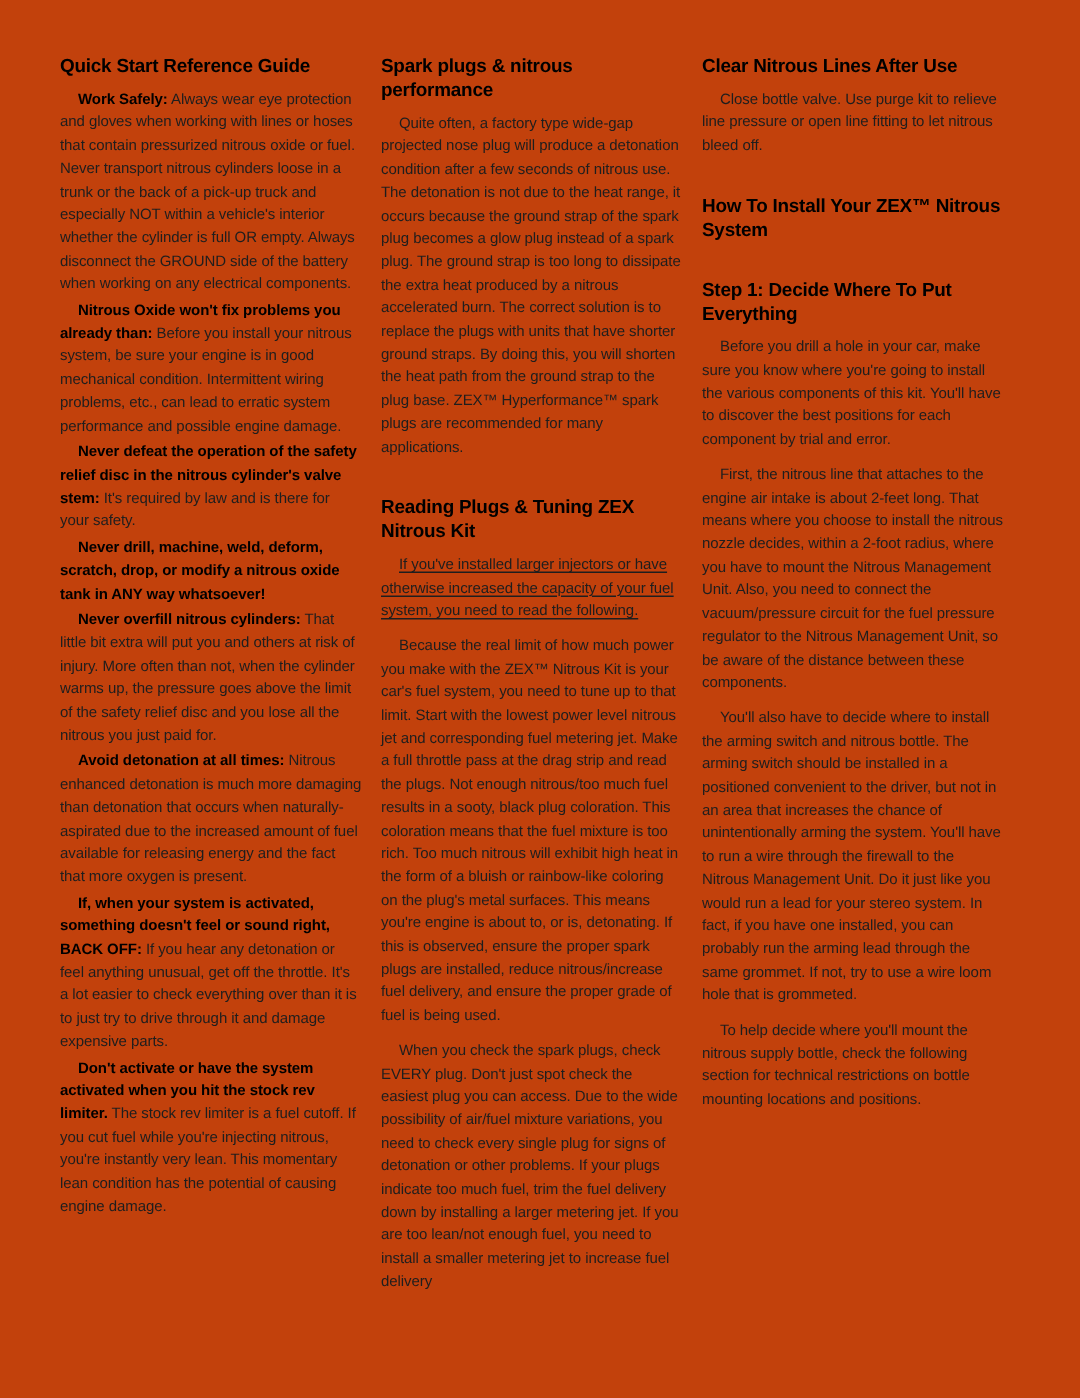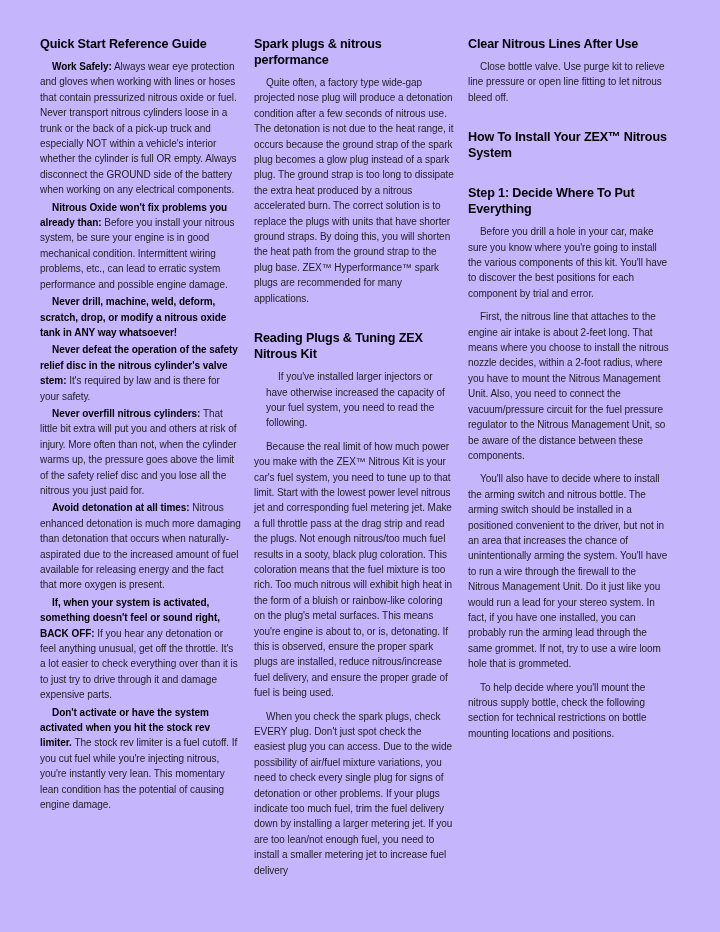--- a/index.html
+++ b/index.html
@@ -11,21 +11,21 @@
     width: 720px;
     height: 932px;
     font-family: "Liberation Sans", sans-serif;
     color: #1e1e1e;
     overflow: hidden;
   }
   .page {
     box-sizing: border-box;
     width: 720px;
     height: 932px;
-    background: #c4b5fd;
+    background: #c2410c;
     padding: 36px 0 0 40px;
     overflow: hidden;
   }
   .cols {
     display: flex;
     gap: 13px;
   }
   .col {
     width: 201px;
     flex: 0 0 201px;
@@ -46,38 +46,38 @@
     line-height: 15.4px;
     letter-spacing: -0.05px;
     margin: 0 0 2px 0;
     text-indent: 12px;
     color: #1e1e1e;
   }
   .col.spacious p.para {
     margin-bottom: 8px;
   }
   p.para.underline {
+    text-decoration: underline;
     text-underline-offset: 2px;
-    margin-left: 12px;
   }
   span.run { font-weight: normal; font-style: normal; }
   span.run.bold { font-weight: bold; color: #000000; }
   span.run.italic { }
 </style>
 </head>
 <body>
 
 <div class="page">
   <div class="cols">
     <div class="col">
         <h2 class="heading">Quick Start Reference Guide</h2>
         <p class="para"><span class="run bold">Work Safely:</span><span class="run"> Always wear eye protection and gloves when working with lines or hoses that contain pressurized nitrous oxide or fuel. Never transport nitrous cylinders loose in a trunk or the back of a pick-up truck and especially NOT within a vehicle's interior whether the cylinder is full OR empty. Always disconnect the GROUND side of the battery when working on any electrical components.</span></p>
         <p class="para"><span class="run bold">Nitrous Oxide won't fix problems you already than:</span><span class="run"> Before you install your nitrous system, be sure your engine is in good mechanical condition. Intermittent wiring problems, etc., can lead to erratic system performance and possible engine damage.</span></p>
+        <p class="para"><span class="run bold">Never defeat the operation of the safety relief disc in the nitrous cylinder's valve stem:</span><span class="run"> It's required by law and is there for your safety.</span></p>
         <p class="para"><span class="run bold">Never drill, machine, weld, deform, scratch, drop, or modify a nitrous oxide tank in ANY way whatsoever!</span></p>
-        <p class="para"><span class="run bold">Never defeat the operation of the safety relief disc in the nitrous cylinder's valve stem:</span><span class="run"> It's required by law and is there for your safety.</span></p>
         <p class="para"><span class="run bold">Never overfill nitrous cylinders:</span><span class="run"> That little bit extra will put you and others at risk of injury. More often than not, when the cylinder warms up, the pressure goes above the limit of the safety relief disc and you lose all the nitrous you just paid for.</span></p>
         <p class="para"><span class="run bold">Avoid detonation at all times:</span><span class="run"> Nitrous enhanced detonation is much more damaging than detonation that occurs when naturally-aspirated due to the increased amount of fuel available for releasing energy and the fact that more oxygen is present.</span></p>
         <p class="para"><span class="run bold">If, when your system is activated, something doesn't feel or sound right, BACK OFF:</span><span class="run"> If you hear any detonation or feel anything unusual, get off the throttle. It's a lot easier to check everything over than it is to just try to drive through it and damage expensive parts.</span></p>
         <p class="para"><span class="run bold">Don't activate or have the system activated when you hit the stock rev limiter.</span><span class="run"> The stock rev limiter is a fuel cutoff. If you cut fuel while you're injecting nitrous, you're instantly very lean. This momentary lean condition has the potential of causing engine damage.</span></p>
       </div>
     <div class="col spacious">
         <h2 class="heading">Spark plugs &amp; nitrous performance</h2>
         <p class="para"><span class="run">Quite often, a factory type wide-gap projected nose plug will produce a detonation condition after a few seconds of nitrous use. The detonation is not due to the heat range, it occurs because the ground strap of the spark plug becomes a glow plug instead of a spark plug. The ground strap is too long to dissipate the extra heat produced by a nitrous accelerated burn. The correct solution is to replace the plugs with units that have shorter ground straps. By doing this, you will shorten the heat path from the ground strap to the plug base. ZEX™ Hyperformance™ spark plugs are recommended for many applications.</span></p>
         <h2 class="heading sub">Reading Plugs &amp; Tuning ZEX Nitrous Kit</h2>
         <p class="para underline"><span class="run">If you've installed larger injectors or have otherwise increased the capacity of your fuel system, you need to read the following.</span></p>

